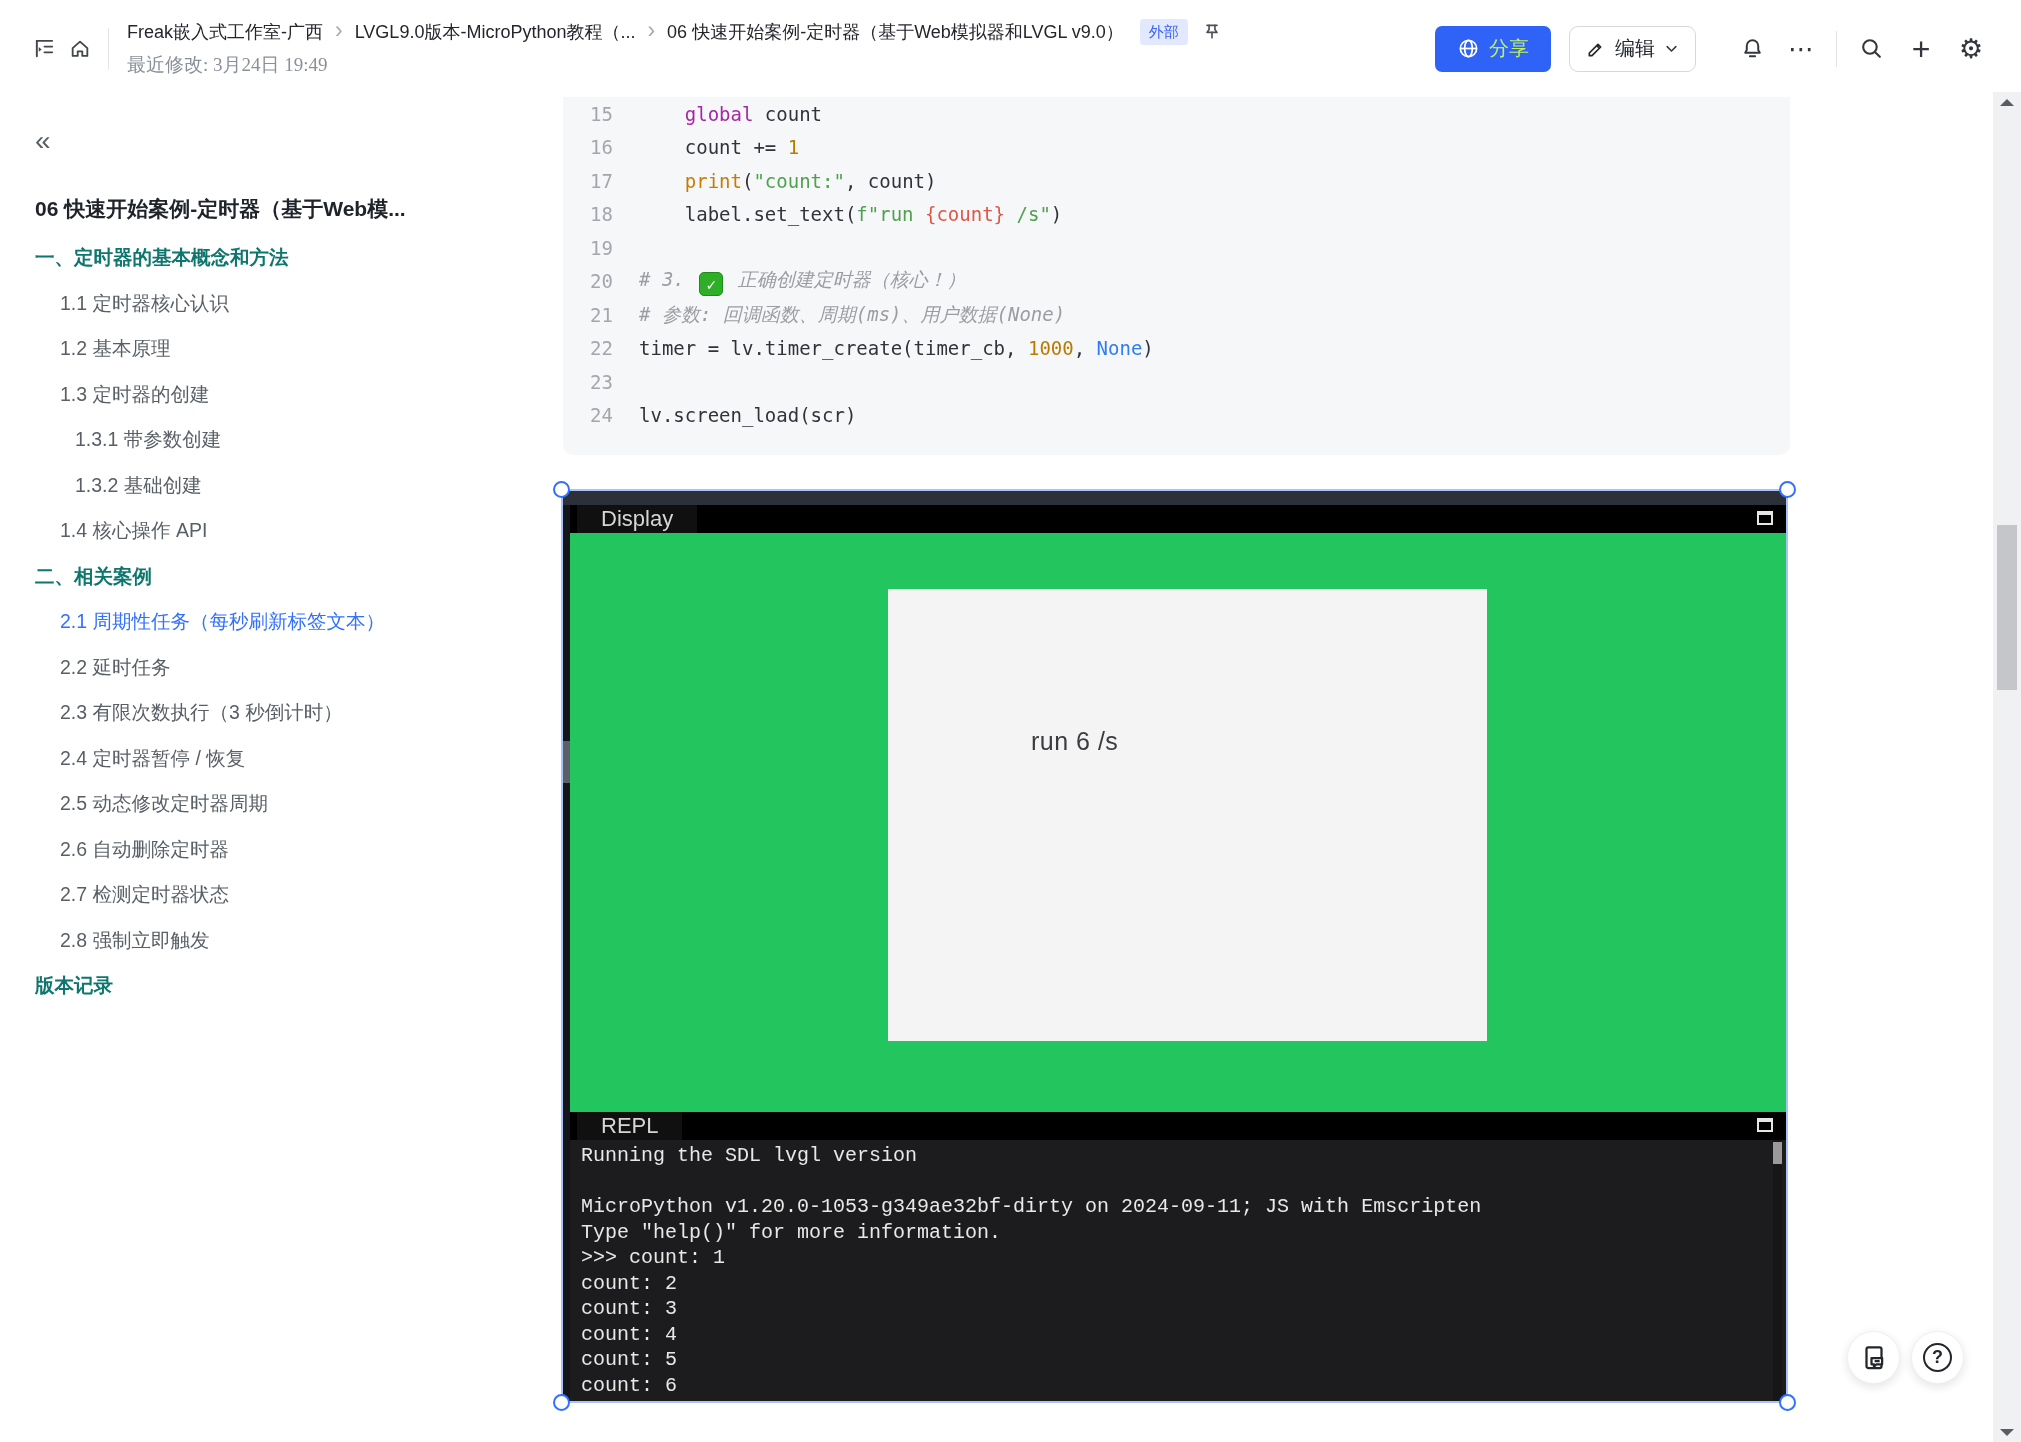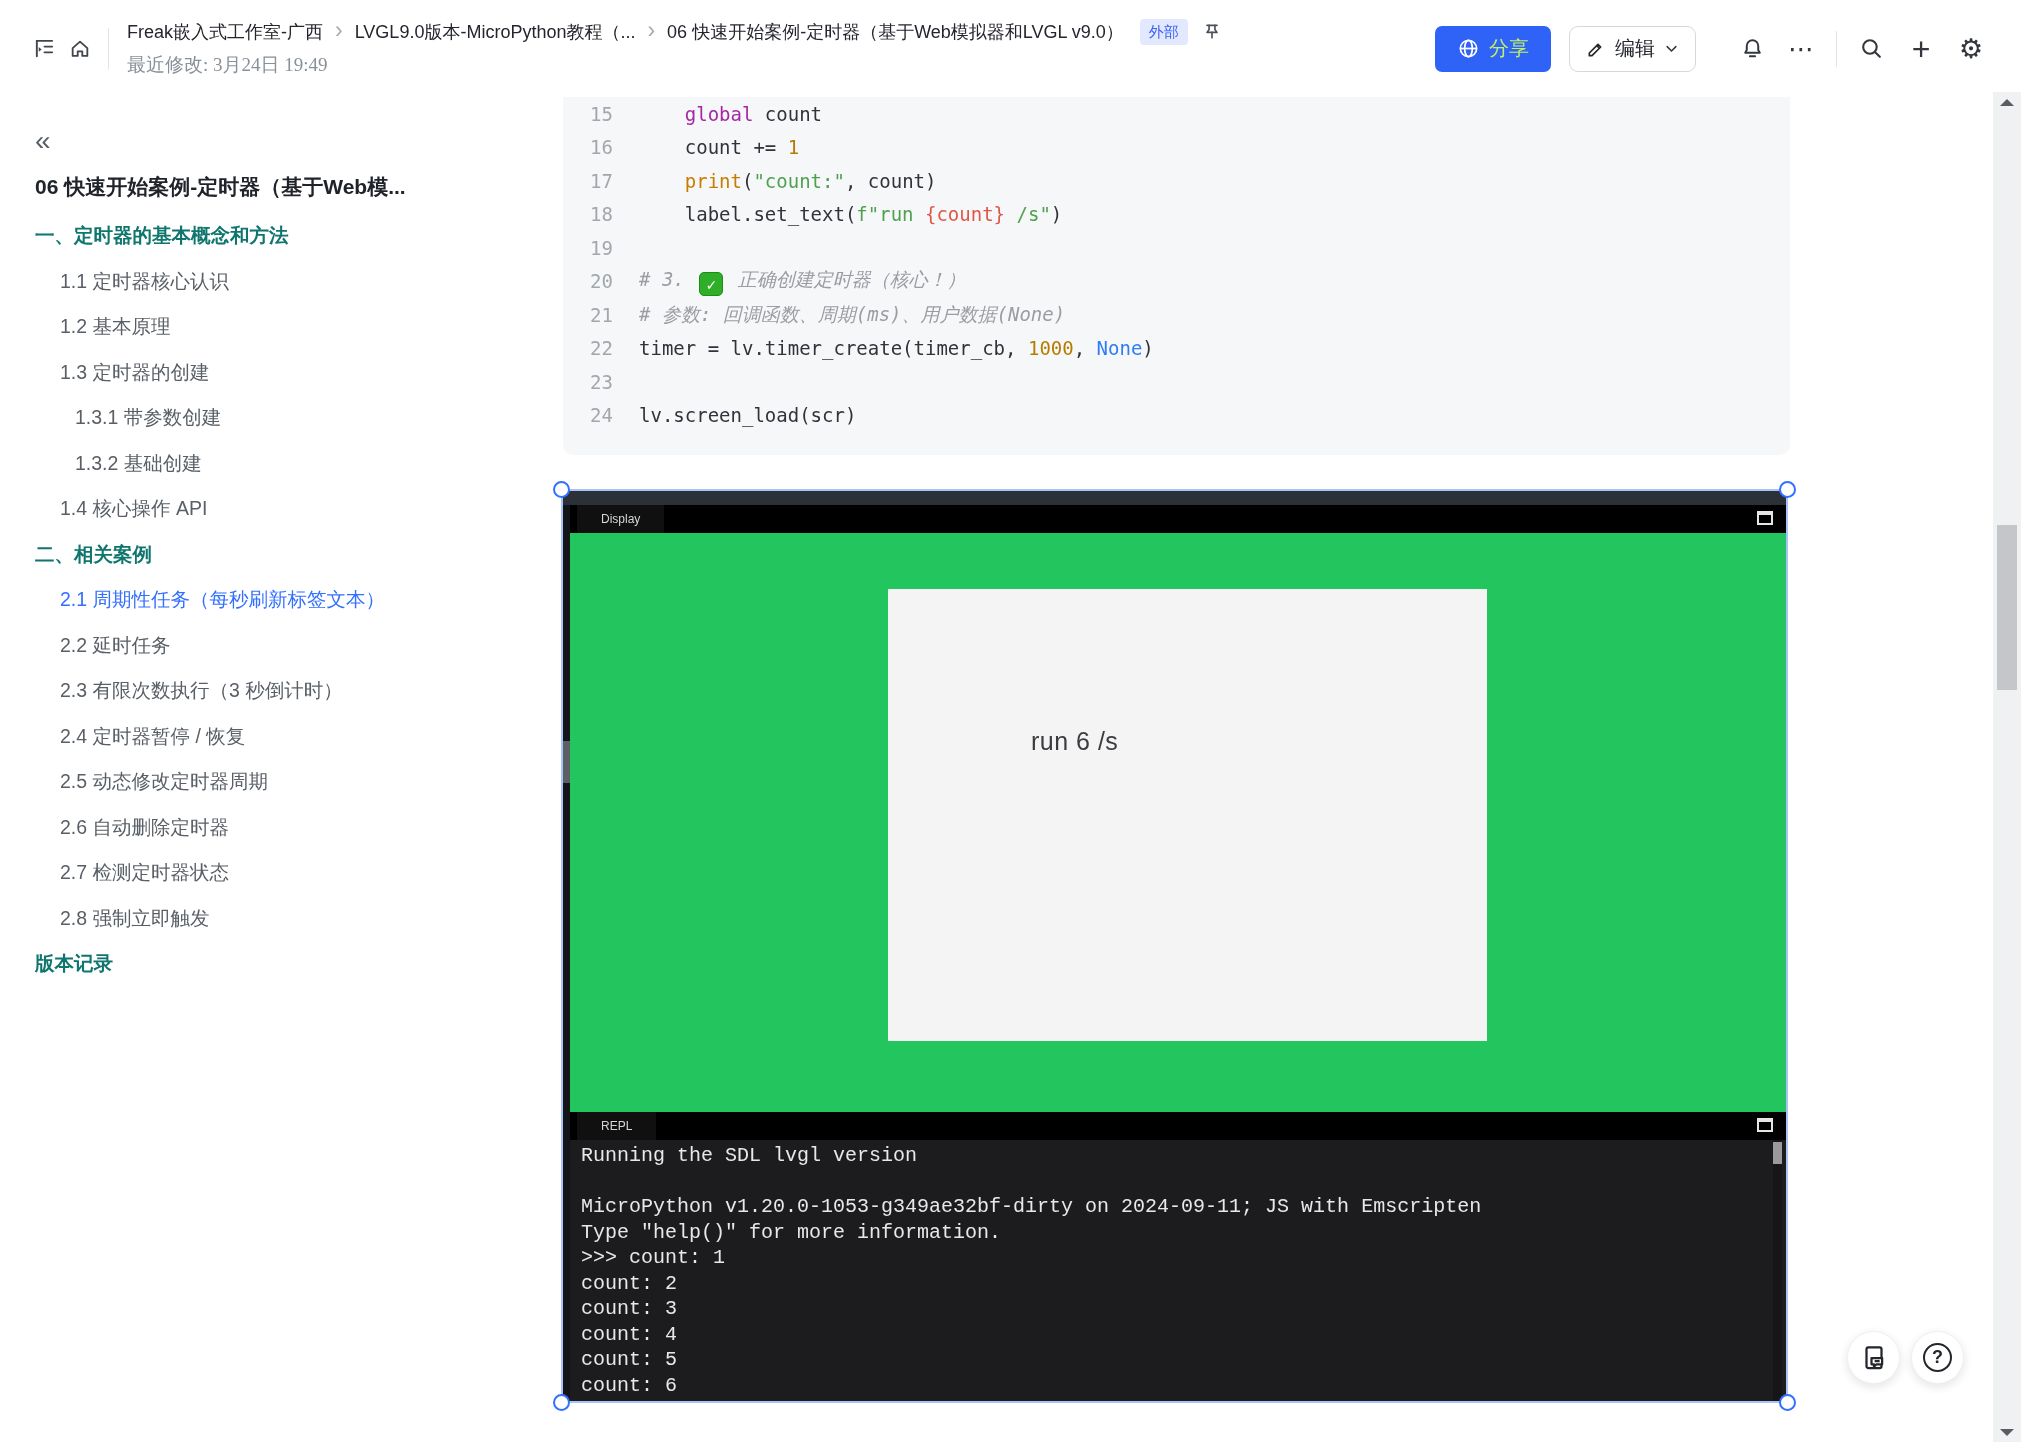--- a/index.html
+++ b/index.html
@@ -32,21 +32,21 @@
     color:#33373d; cursor:pointer; }
   .dots { font-size:26px; letter-spacing:2px; color:#33373d; line-height:1; }
   .plus { font-size:32px; font-weight:300; color:#33373d; line-height:1; }
   .gear { font-family:"DejaVu Sans",sans-serif; font-size:27px; color:#33373d; line-height:1; }
   .vdiv2 { width:1px; height:36px; background:#e4e5e8; margin:0 14px; }
 
   
   .sidebar { position:absolute; left:0; top:97px; width:560px; bottom:0; background:#fff;
     padding:30px 20px 0 35px; }
   .collapse { font-size:28px; color:#585e66; cursor:pointer; width:34px; line-height:1; }
-  .doc-title { margin-top:18px; font-size:21px; font-weight:bold; color:#20242a; white-space:nowrap;
+  .doc-title { margin-top:40px; font-size:21px; font-weight:bold; color:#20242a; white-space:nowrap;
     overflow:hidden; }
   .toc { margin-top:12px; }
   .toc-item { height:45.5px; line-height:45.5px; font-size:19.5px; color:#595f66; white-space:nowrap;
     overflow:hidden; cursor:pointer; }
   .toc-item.lvl1 { padding-left:0; }
   .toc-item.lvl2 { padding-left:25px; }
   .toc-item.lvl3 { padding-left:40px; }
   .toc-bold { font-weight:bold; color:#0f766e; }
   .toc-active { color:#3370ff; }
 
@@ -76,21 +76,21 @@
   .sim-outer { position:absolute; left:1px; top:392px; width:1227px; height:914px;
     border:2px solid #a9c3fa; cursor:pointer; }
   .handle { position:absolute; width:17px; height:17px; border-radius:50%; background:#fff;
     border:2.5px solid #3370ff; z-index:5; }
   .h-tl { left:-10px; top:-10px; } .h-tr { right:-10px; top:-10px; }
   .h-bl { left:-10px; bottom:-10px; } .h-br { right:-10px; bottom:-10px; }
 
   .sim-body { position:absolute; inset:0; background:#1c1c1e; overflow:hidden; }
   .sim-topbar { height:14px; background:#2c3038; }
   .tabstrip { height:28px; background:#000; position:relative; display:flex; align-items:stretch; }
-  .sim-tab { margin-left:14px; padding:0 24px; background:#101011; color:#d6d6d6; font-size:12px;
+  .sim-tab { margin-left:14px; padding:0 24px; background:#101011; color:#d6d6d6; font-size:22px;
     display:flex; align-items:center; }
   .maxbox { position:absolute; right:13px; top:6px; width:16px; height:14px;
     border:2px solid #e6e6e6; border-top-width:4px; }
   .display-area { position:relative; height:579px; background:#22c55e; }
   .lvgl-canvas { position:absolute; left:325px; top:56px; width:599px; height:452px; background:#f4f4f4; }
   .lvgl-label { position:absolute; left:143px; top:138px; font-size:25px; color:#3a3c40;
     font-weight:500; letter-spacing:0.5px; }
   .repl-area { position:relative; height:261px; background:#1c1c1e; padding:3px 0 0 18px;
     overflow:hidden; }
   .repl-line { font-family:"Liberation Mono",monospace; font-size:20px; line-height:25.5px;

